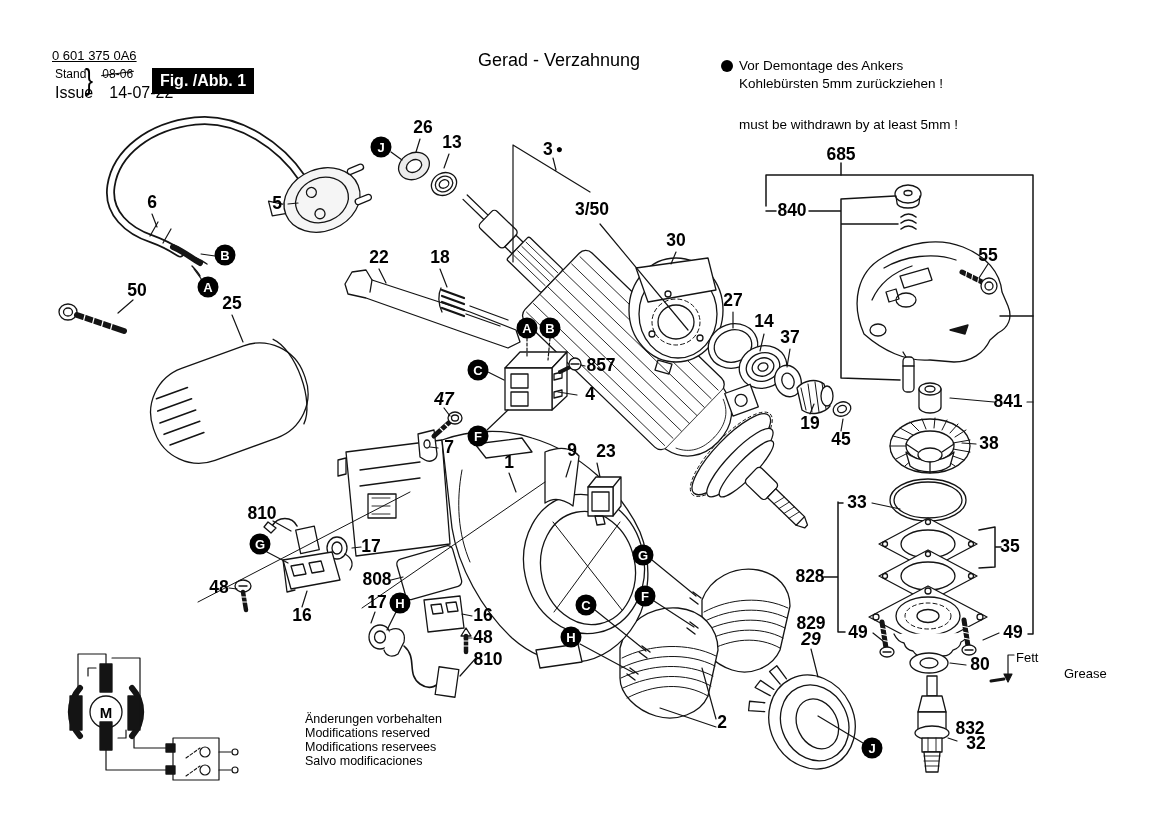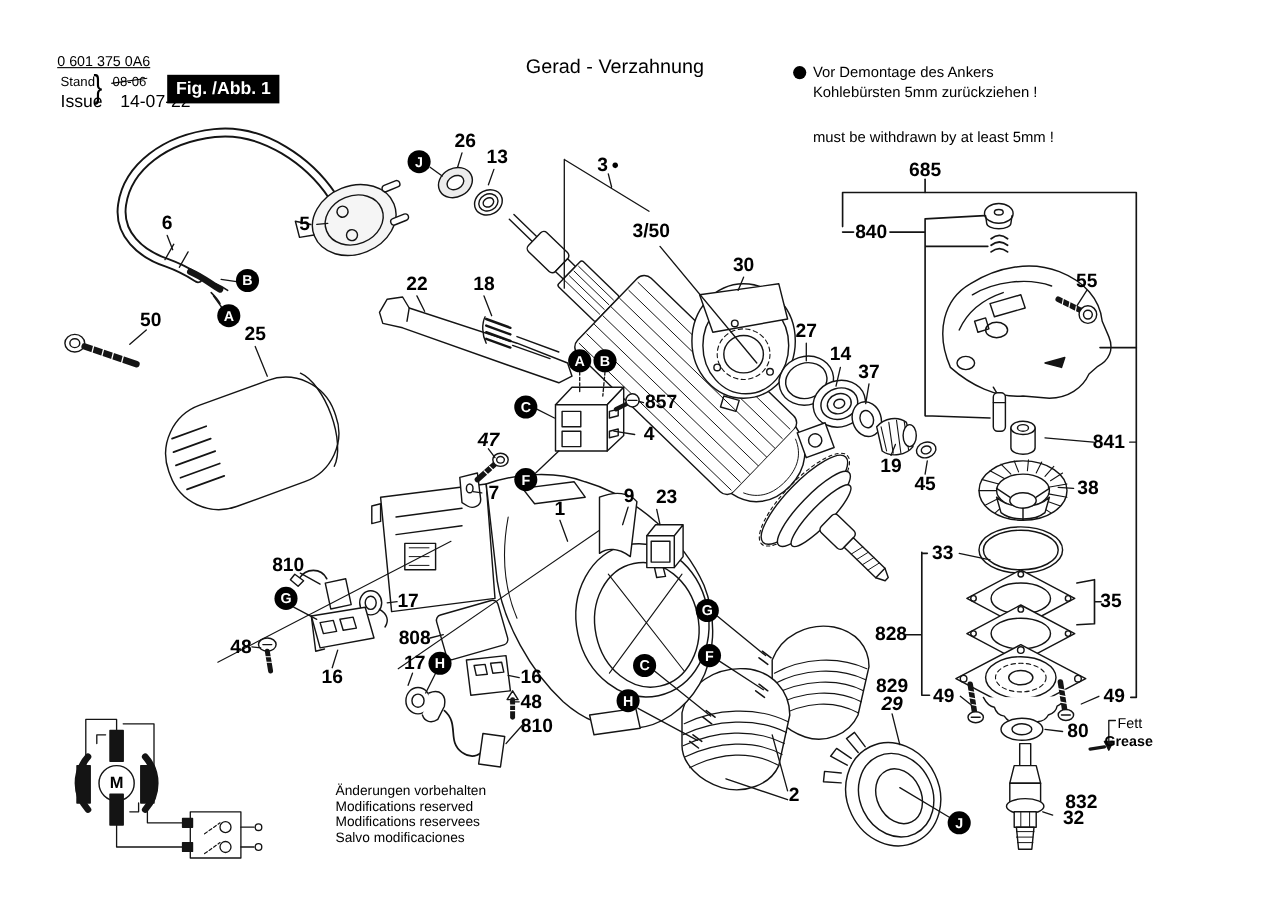--- a/index.html
+++ b/index.html
@@ -24,21 +24,21 @@
   #issue-val{margin-left:16px;}
   #fig-box{left:152px;top:68px;width:102px;height:26px;background:#000;color:#fff;
            font-weight:bold;font-size:16px;display:flex;align-items:center;justify-content:center;}
   #title{left:478px;top:50px;font-size:18px;font-weight:normal;}
   #note-bullet{left:721px;top:60px;width:12px;height:12px;background:#000;border-radius:50%;}
   .note-line{left:739px;font-size:13.5px;}
   #note-de1{top:58px;} #note-de2{top:76px;} #note-en1{top:99px;} #note-en2{top:117px;}
   .footer-line{left:305px;font-size:12.5px;}
   #footer-0{top:712px;} #footer-1{top:726px;} #footer-2{top:740px;} #footer-3{top:754px;}
   .grease{font-size:13px;}
-  #grease-de{left:1016px;top:650px;} #grease-en{left:1004px;top:666px;font-weight:bold;}
+  #grease-de{left:1016px;top:650px;} #grease-en{left:1064px;top:666px;}
 </style>
 </head>
 <body>
 
 <div id="page">
 
 <svg id="art" width="1169" height="826" viewBox="0 0 1169 826" fill="none" stroke="#141414" stroke-width="1.3" stroke-linecap="round" stroke-linejoin="round">
 
   <g>
     <path d="M302,178 C282,148 240,116 195,121 C150,126 116,152 111,186 C107,213 128,231 152,239 C166,244 172,248 180,253" stroke-width="9"></path>
@@ -484,21 +484,21 @@
       <div class="callout" style="left: 1008px; top: 402px;"><span>841</span></div>
       <div class="callout" style="left: 989px; top: 444px;"><span>38</span></div>
       <div class="callout" style="left: 857px; top: 503px;"><span>33</span></div>
       <div class="callout" style="left: 1010px; top: 547px;"><span>35</span></div>
       <div class="callout" style="left: 810px; top: 577px;"><span>828</span></div>
       <div class="callout" style="left: 811px; top: 624px;"><span>829</span></div>
       <div class="callout" style="left: 811px; top: 640px; font-style: italic;"><span>29</span></div>
       <div class="callout" style="left: 858px; top: 633px;"><span>49</span></div>
       <div class="callout" style="left: 1013px; top: 633px;"><span>49</span></div>
       <div class="callout" style="left: 980px; top: 665px;"><span>80</span></div>
-      <div class="callout" style="left: 970px; top: 729px; margin-left: 13px;"><span>832</span></div>
+      <div class="callout" style="left: 970px; top: 729px;"><span>832</span></div>
       <div class="callout" style="left: 976px; top: 744px;"><span>32</span></div>
       <div class="callout" style="left: 601px; top: 366px;"><span>857</span></div>
       <div class="callout" style="left: 590px; top: 395px;"><span>4</span></div>
       <div class="callout" style="left: 444px; top: 400px; font-style: italic;"><span>47</span></div>
       <div class="callout" style="left: 449px; top: 448px;"><span>7</span></div>
       <div class="callout" style="left: 509px; top: 463px;"><span>1</span></div>
       <div class="callout" style="left: 572px; top: 451px;"><span>9</span></div>
       <div class="callout" style="left: 606px; top: 452px;"><span>23</span></div>
       <div class="callout" style="left: 262px; top: 514px;"><span>810</span></div>
       <div class="callout" style="left: 371px; top: 547px;"><span>17</span></div>

